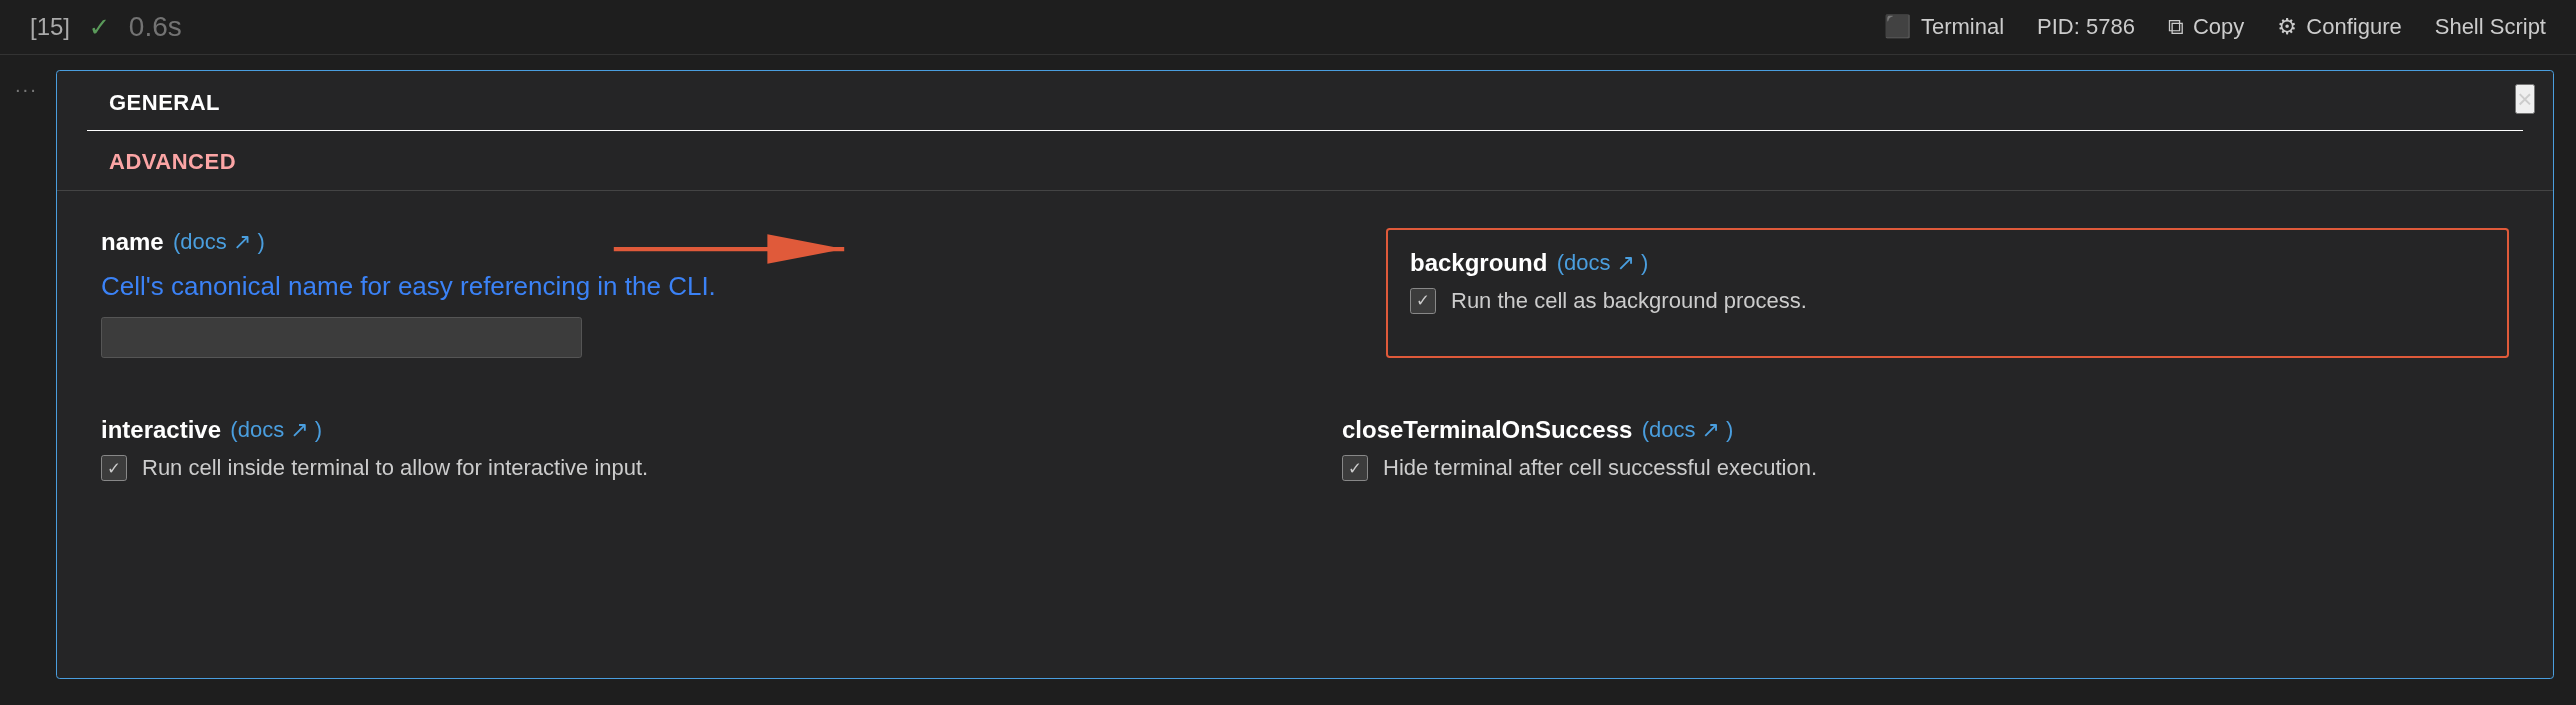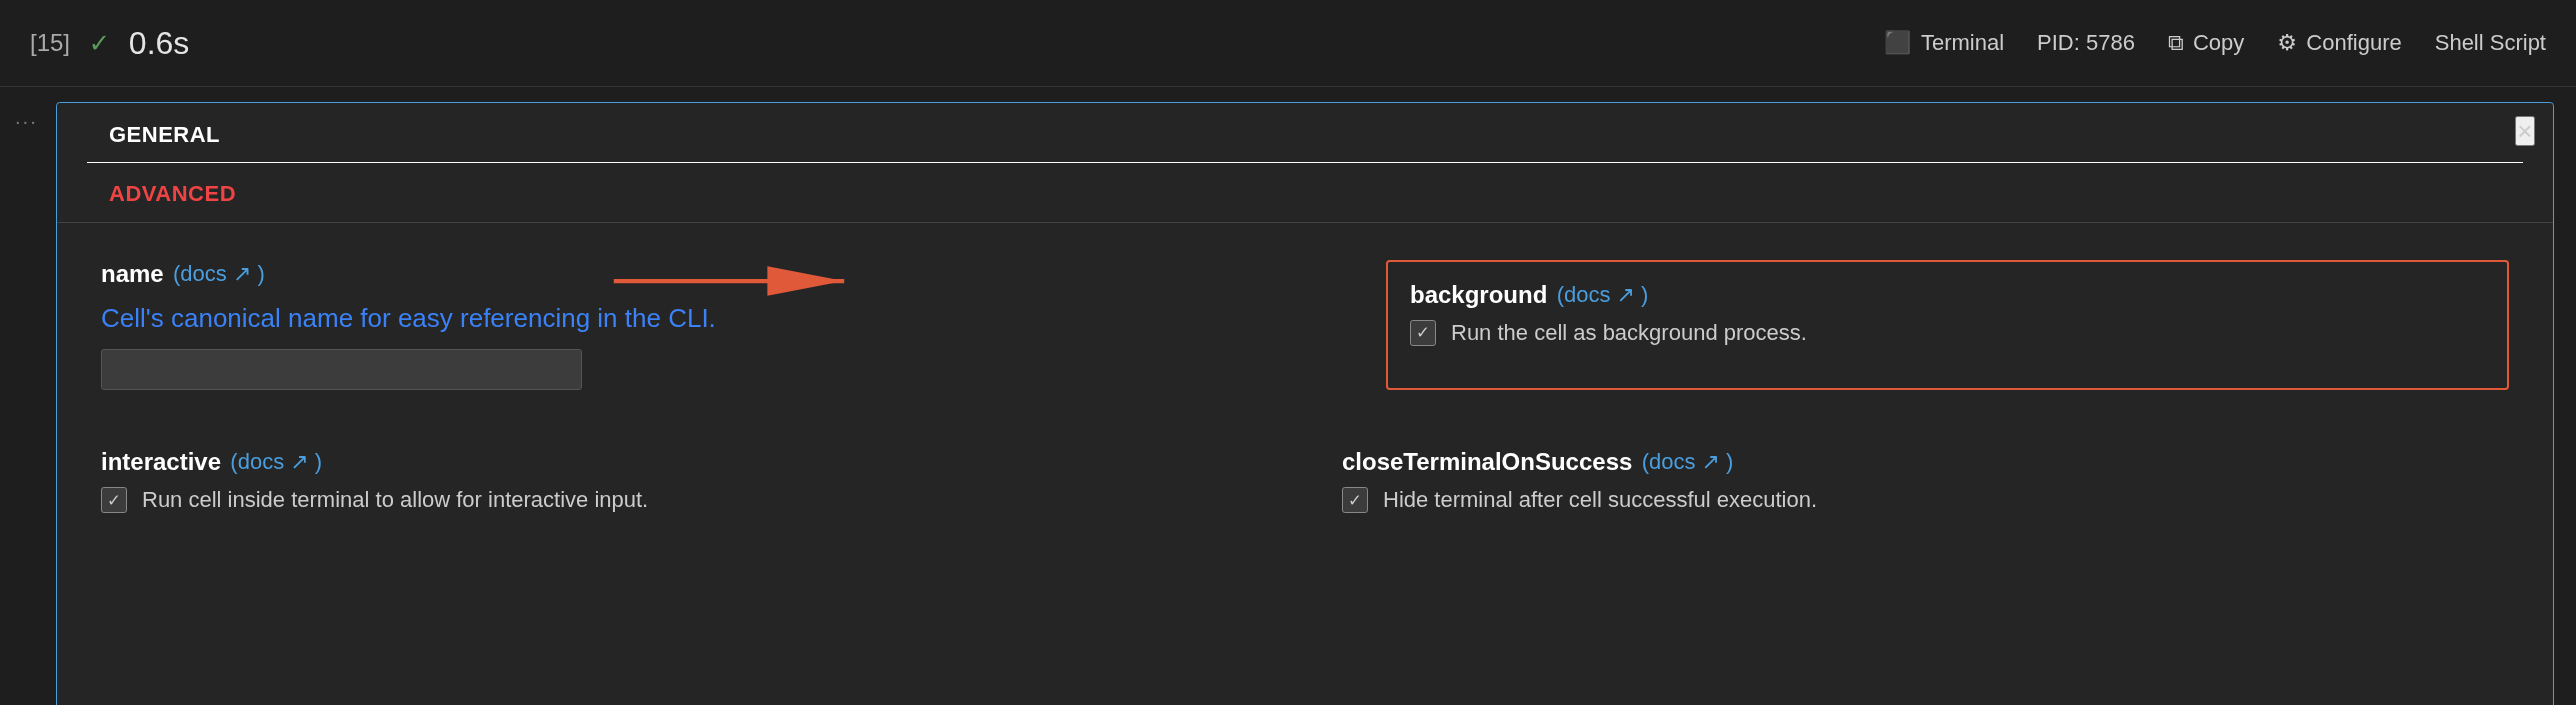--- a/index.html
+++ b/index.html
@@ -10,40 +10,40 @@
       font-family: -apple-system, BlinkMacSystemFont, 'Segoe UI', sans-serif;
       overflow: hidden;
     }
 
     
     .top-bar {
       display: flex;
       align-items: center;
       justify-content: space-between;
       background: #1e1e1e;
-      height: 87px;
+      height: 55px;
       padding: 0 30px;
       border-bottom: 0.9px solid #333;
     }
     .top-bar-left {
       display: flex;
       align-items: center;
       gap: 18.5px;
     }
     .cell-number {
       color: #aaa;
       font-size: 24px;
     }
     .check-icon {
       color: #5a9a5a;
       font-size: 26px;
     }
     .elapsed {
-      color: #e5e5e5;
-      font-size: 32px;
+      color: #737373;
+      font-size: 28px;
     }
     .top-bar-right {
       display: flex;
       align-items: center;
       gap: 33px;
     }
     .top-bar-right-item {
       display: flex;
       align-items: center;
       gap: 9.3px;
@@ -99,21 +99,21 @@
     .tabs {
       display: flex;
       border-bottom: 0.9px solid #444;
       padding: 0 30px;
       flex-direction: column;
     }
     .tab {
       padding: 18.5px 22px 15px;
       font-size: 22px;
       font-weight: 600;
-      color: #ef4444;
+      color: #fca5a5;
       cursor: pointer;
       letter-spacing: 0.5px;
       position: relative;
     }
     .tab.active {
       color: #fff;
     }
     .tab.active::after {
       content: '';
       position: absolute;

